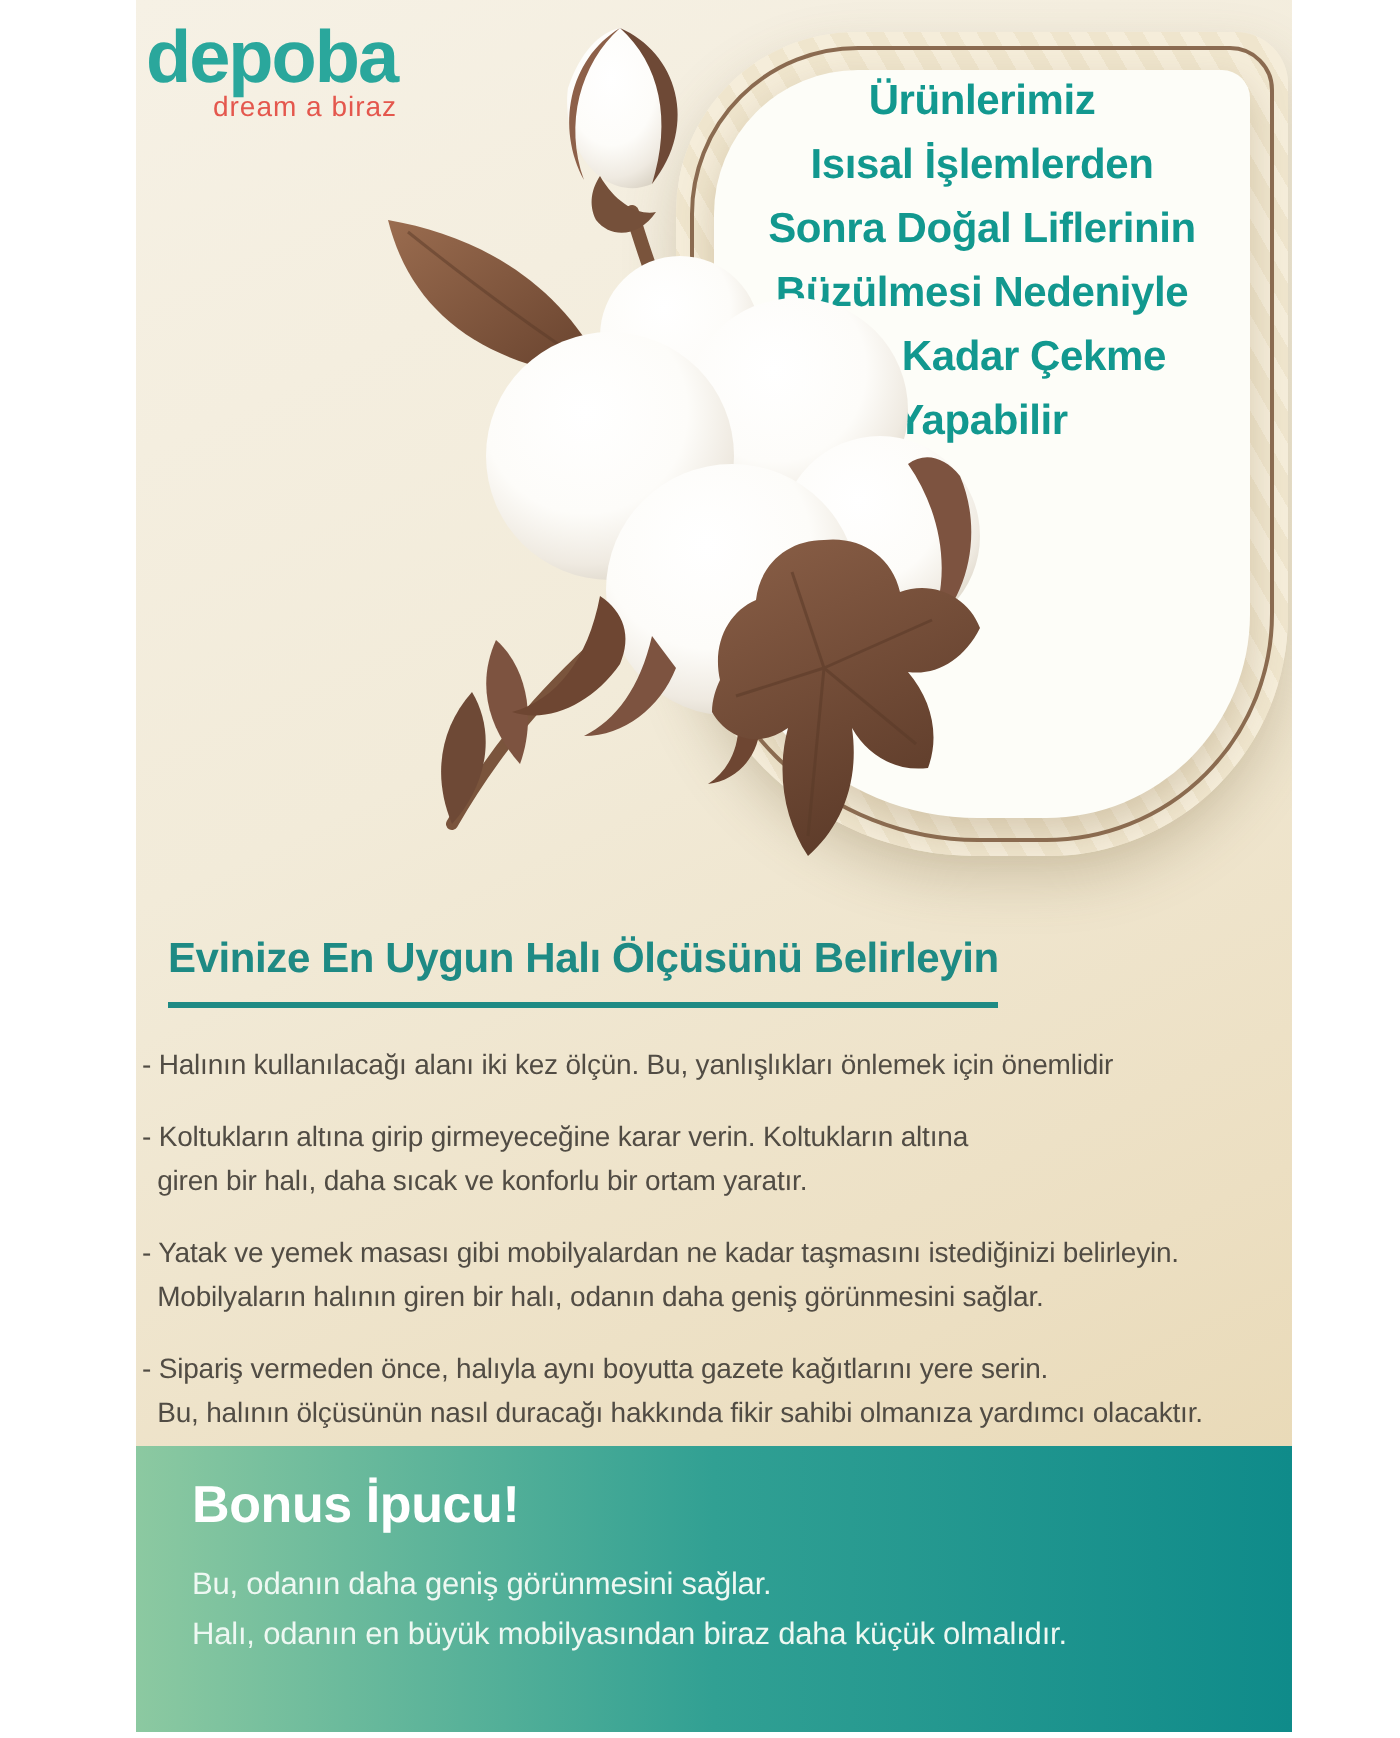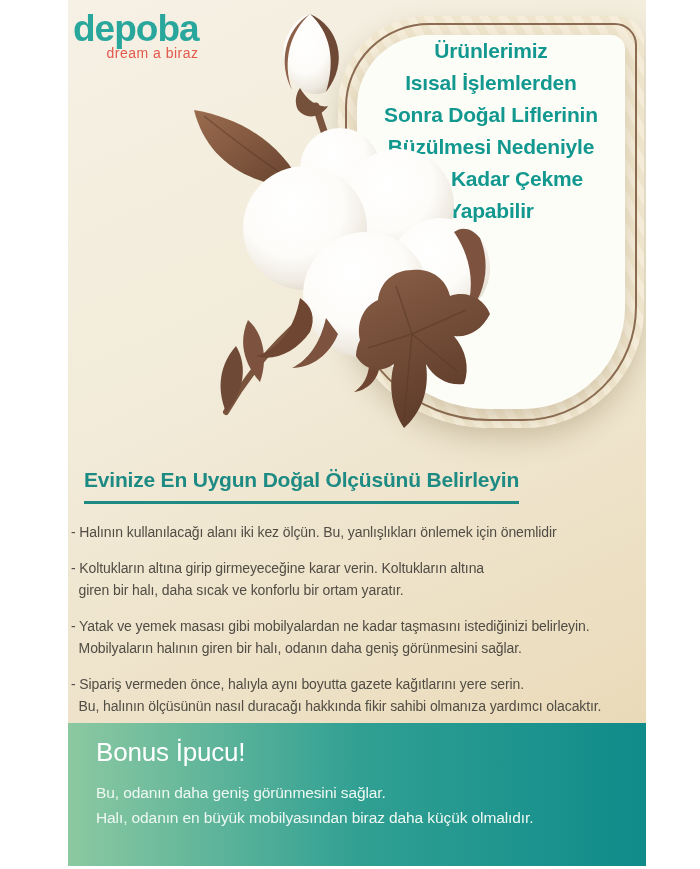--- a/index.html
+++ b/index.html
@@ -77,21 +77,21 @@
   }
 
   
   .bonus {
     position:absolute; left:0; top:723px;
     width:100%; height:143px;
     background:linear-gradient(90deg,#8cc9a1 0%,#31a093 50%,#0f8b8a 100%);
     padding:14px 28px;
   }
   .bonus-heading {
-    font-size:26px; font-weight:normal; color:#ffffff;
+    font-size:26px; font-weight:bold; color:#ffffff;
     margin-bottom:12px; letter-spacing:-0.2px;
   }
   .bonus-line {
     font-size:15.5px; line-height:25px; color:#eef8f2;
     letter-spacing:-0.1px;
   }
 </style>
 </head>
 <body>
 
@@ -184,21 +184,21 @@
             <path d="M344,334 L398,310"></path>
             <path d="M344,334 L390,372"></path>
             <path d="M344,334 L336,418"></path>
             <path d="M344,334 L300,348"></path>
           </g>
         </g>
       </svg>
     </div>
 
     <div class="tips">
-      <h2 class="tips-heading">Evinize En Uygun Doğal Ölçüsünü Belirleyin</h2>
+      <h2 class="tips-heading">Evinize En Uygun Halı Ölçüsünü Belirleyin</h2>
       <ul class="tips-list">
         <li class="tip">- Halının kullanılacağı alanı iki kez ölçün. Bu, yanlışlıkları önlemek için önemlidir</li>
         <li class="tip">- Koltukların altına girip girmeyeceğine karar verin. Koltukların altına
   giren bir halı, daha sıcak ve konforlu bir ortam yaratır.</li>
         <li class="tip">- Yatak ve yemek masası gibi mobilyalardan ne kadar taşmasını istediğinizi belirleyin.
   Mobilyaların halının giren bir halı, odanın daha geniş görünmesini sağlar.</li>
         <li class="tip">- Sipariş vermeden önce, halıyla aynı boyutta gazete kağıtlarını yere serin.
   Bu, halının ölçüsünün nasıl duracağı hakkında fikir sahibi olmanıza yardımcı olacaktır.</li>
       </ul>
     </div>

